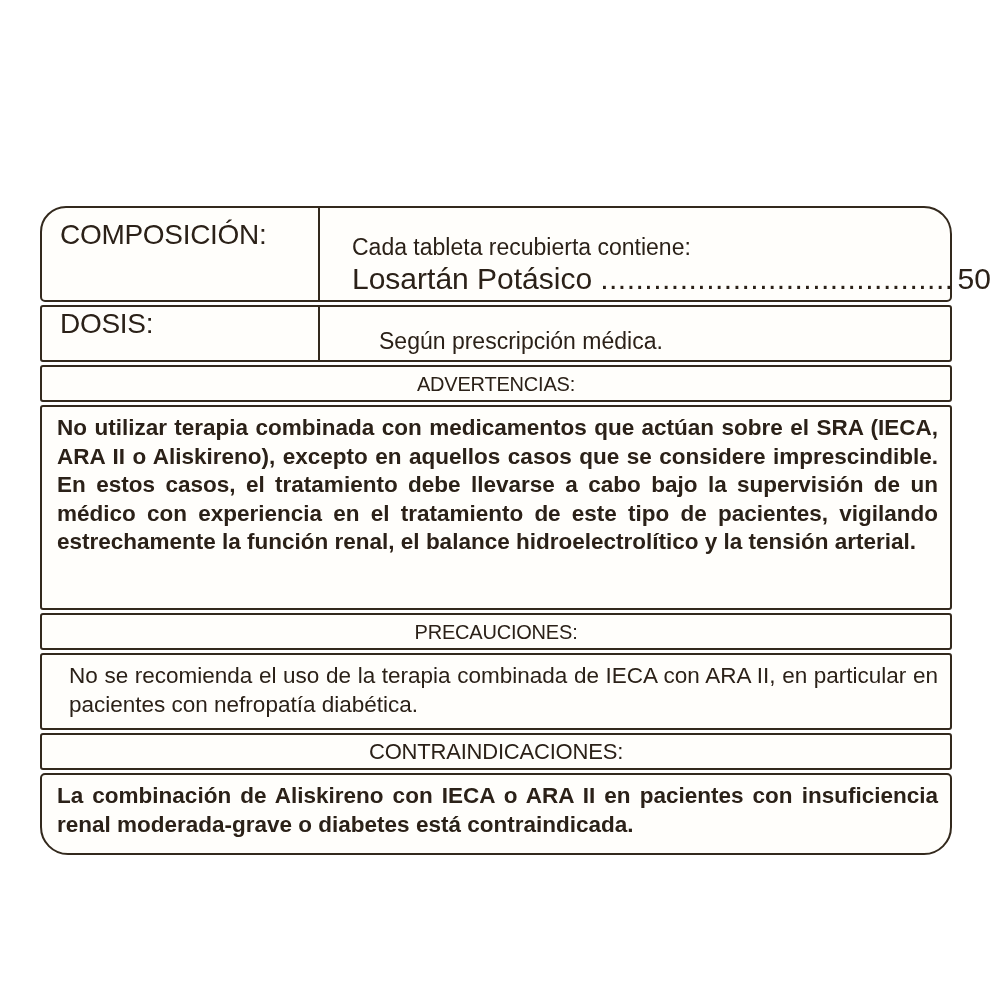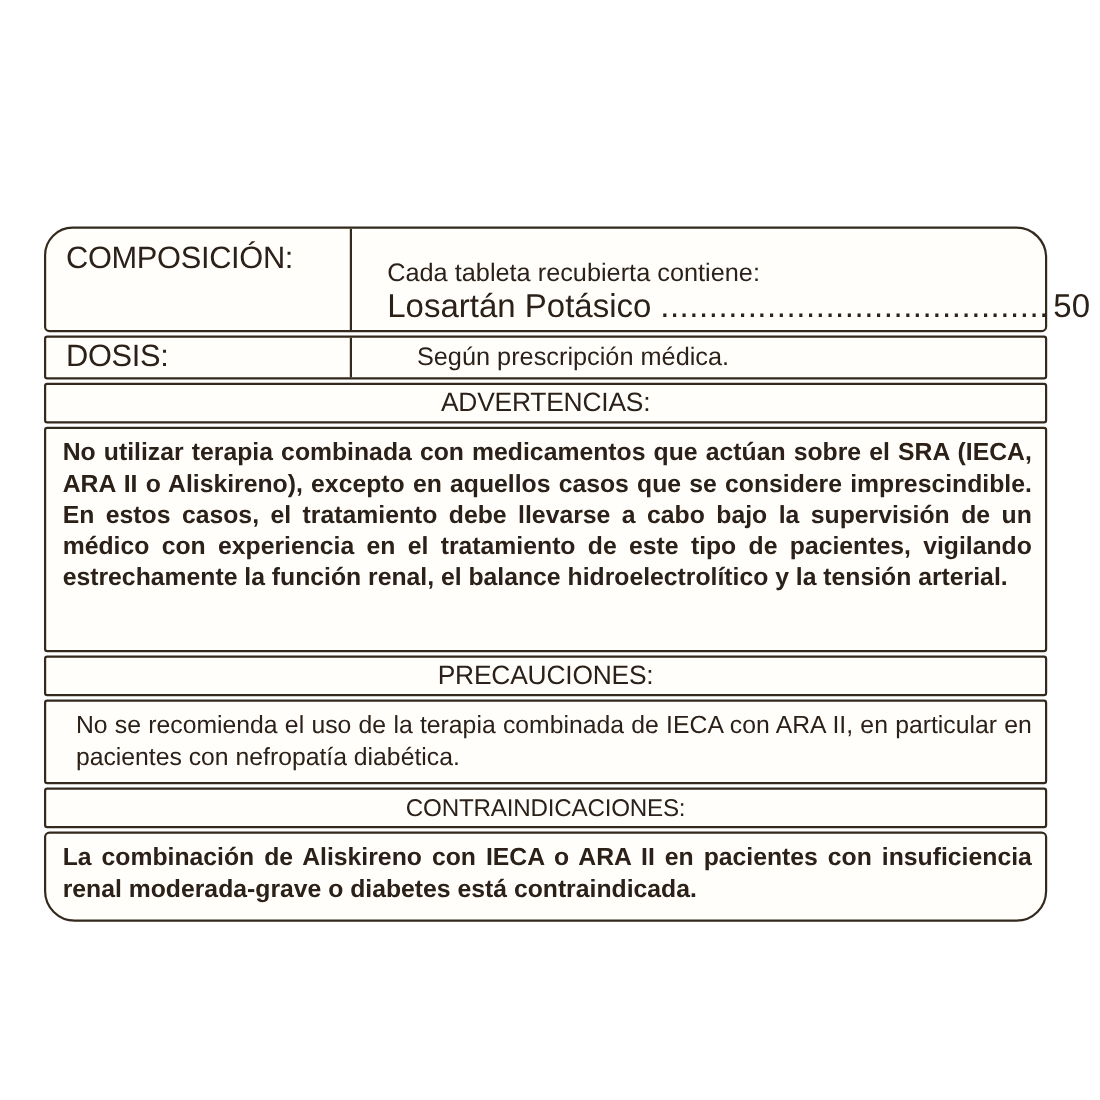--- a/index.html
+++ b/index.html
@@ -53,21 +53,21 @@
     padding: 12px 0 0 18px;
   }
   .cell-right {
     flex: 1;
     box-sizing: border-box;
     padding: 24px 10px 6px 32px;
   }
   .row-composition { min-height: 96px; }
   .row-dosis { min-height: 36px; gap: 43px; }
   .row-dosis .cell-left { padding: 2px 0 2px 18px; }
-  .row-dosis .cell-right { padding: 2px 10px 3px 16px; }
+  .row-dosis .cell-right { padding: 19px 10px 3px 16px; }
   .col-heading {
     font-size: 28px;
     letter-spacing: -0.3px;
     line-height: 30px;
     white-space: nowrap;
   }
   .cell-text {
     font-size: 23px;
     line-height: 31px;
   }
@@ -84,21 +84,21 @@
   }
   
   .section-header {
     min-height: 37px;
     display: flex;
     align-items: center;
     justify-content: center;
     text-align: center;
   }
   .section-header .heading-text {
-    font-size: 24px;
+    font-size: 20px;
     letter-spacing: -0.2px;
     line-height: 32px;
   }
   .section-header.big .heading-text {
     font-size: 22px;
   }
   
   .section-body {
     padding: 7px 12px 9px 15px;
   }

